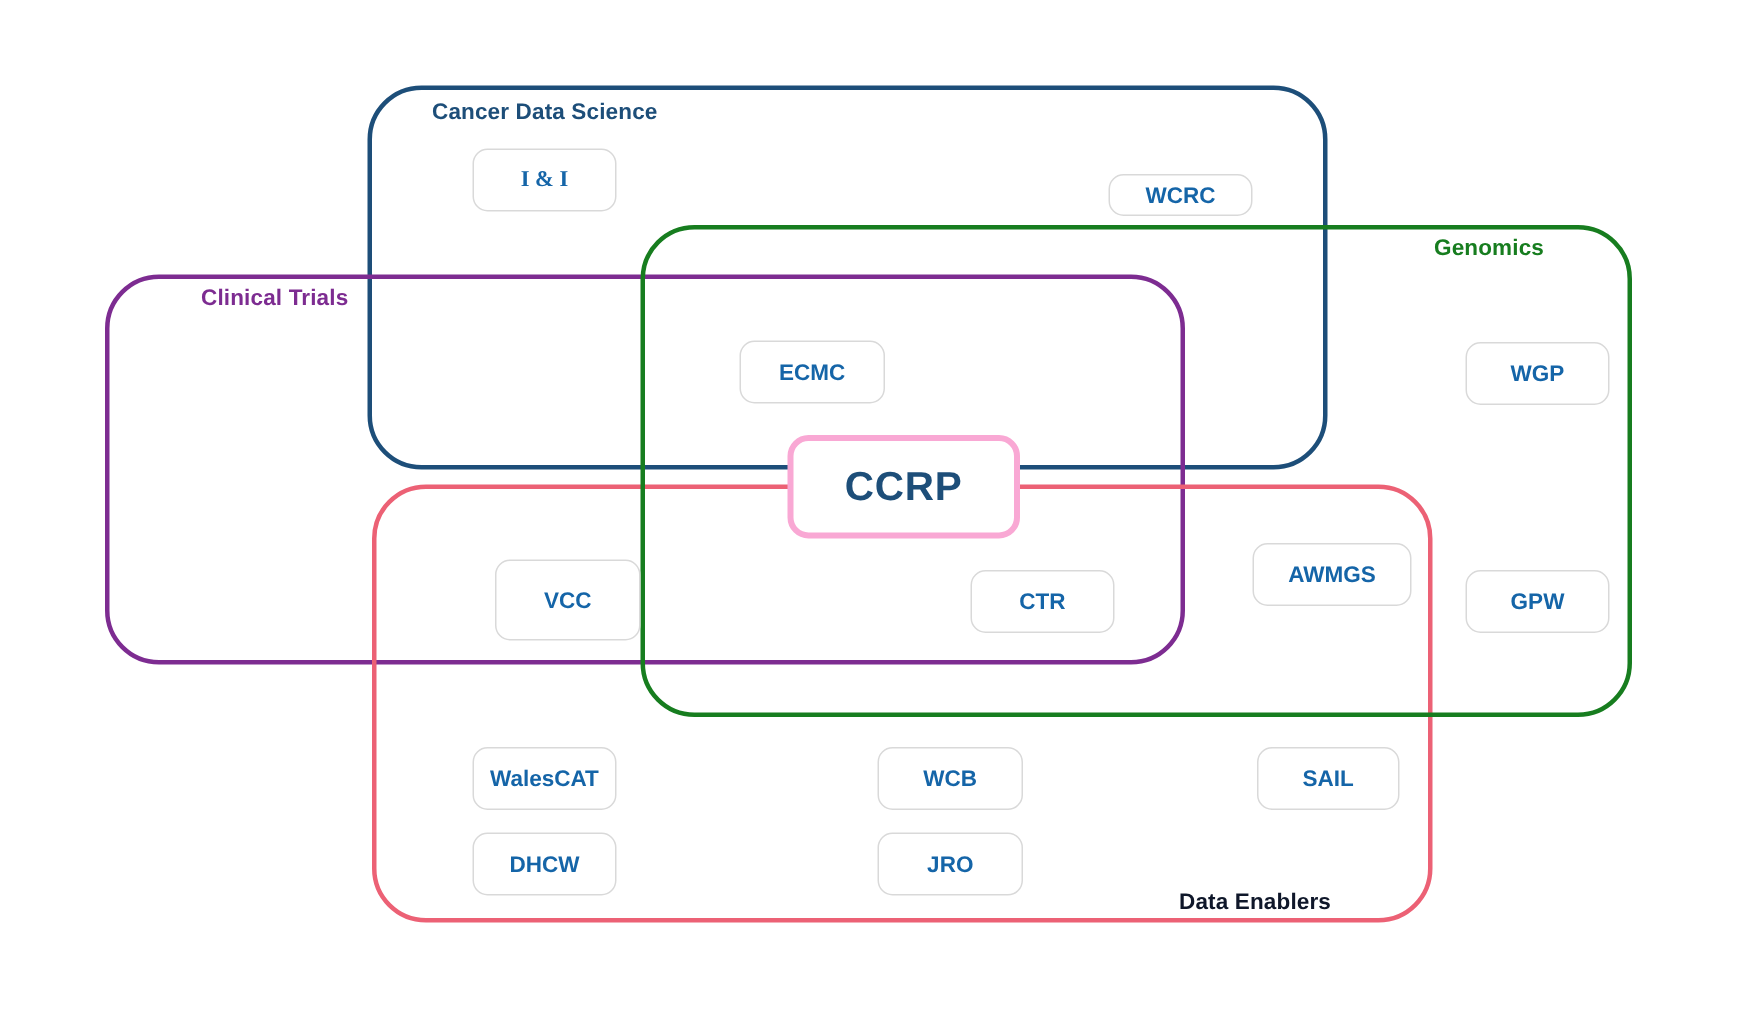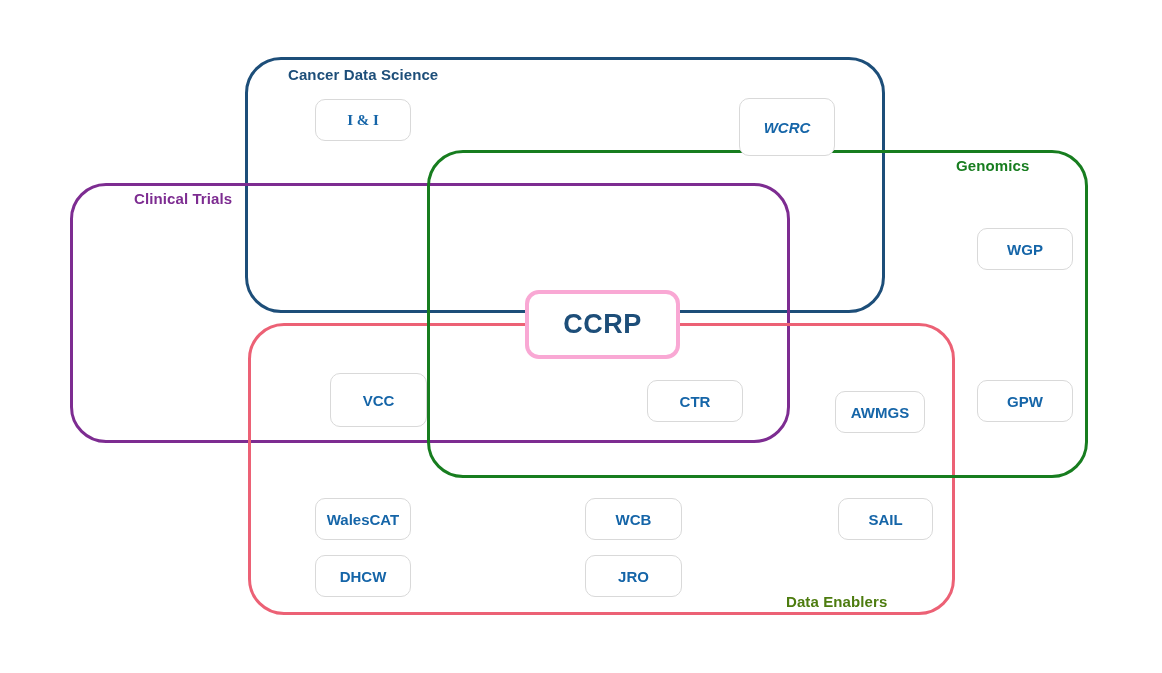--- a/index.html
+++ b/index.html
@@ -29,43 +29,43 @@
   .group-label {
     position: absolute;
     font-weight: bold;
     font-size: 15px;
     letter-spacing: 0.1px;
     white-space: nowrap;
   }
   .lbl-cds { left: 288px; top: 66px;  color: #1d4e79; }
   .lbl-gen { left: 956px; top: 157px; color: #177d1f; }
   .lbl-ct  { left: 134px; top: 190px; color: #7d2c91; }
-  .lbl-de  { left: 786px; top: 593px; color: #4d7c0f; }
+  .lbl-de  { left: 786px; top: 593px; color: #0f172a; }
 
   .node {
     position: absolute;
     box-sizing: border-box;
     background: #ffffff;
     border: 1px solid #d9d9d9;
     border-radius: 10px;
     display: flex;
     align-items: center;
     justify-content: center;
     font-weight: bold;
     font-size: 15px;
     color: #1565a8;
     white-space: nowrap;
   }
   .n-ii       { left: 315px; top: 99px;  width: 96px; height: 42px; font-family: Liberation Serif, serif; }
-  .n-wcrc     { left: 739px; top: 98px;  width: 96px; height: 58px; font-style: italic; }
+  .n-wcrc     { left: 739px; top: 116px;  width: 96px; height: 28px; }
   .n-ecmc     { left: 493px; top: 227px; width: 97px; height: 42px; }
   .n-wgp      { left: 977px; top: 228px; width: 96px; height: 42px; }
   .n-vcc      { left: 330px; top: 373px; width: 97px; height: 54px; }
   .n-ctr      { left: 647px; top: 380px; width: 96px; height: 42px; }
-  .n-awmgs    { left: 835px; top: 391px; width: 90px; height: 42px; }
+  .n-awmgs    { left: 835px; top: 362px; width: 106px; height: 42px; }
   .n-gpw      { left: 977px; top: 380px; width: 96px; height: 42px; }
   .n-walescat { left: 315px; top: 498px; width: 96px; height: 42px; text-align: right; }
   .n-wcb      { left: 585px; top: 498px; width: 97px; height: 42px; }
   .n-sail     { left: 838px; top: 498px; width: 95px; height: 42px; }
   .n-dhcw     { left: 315px; top: 555px; width: 96px; height: 42px; }
   .n-jro      { left: 585px; top: 555px; width: 97px; height: 42px; }
 
   .node-center {
     position: absolute;
     left: 525px; top: 290px;
@@ -93,20 +93,21 @@
   <div class="group-rect rect-de"></div>
   <div class="group-rect rect-gen"></div>
 
   <div class="group-label lbl-cds">Cancer Data Science</div>
   <div class="group-label lbl-gen">Genomics</div>
   <div class="group-label lbl-ct">Clinical Trials</div>
   <div class="group-label lbl-de">Data Enablers</div>
 
   <div class="node n-ii">I &amp; I</div>
   <div class="node n-wcrc">WCRC</div>
+  <div class="node n-ecmc">ECMC</div>
   <div class="node n-wgp">WGP</div>
   <div class="node n-vcc">VCC</div>
   <div class="node n-ctr">CTR</div>
   <div class="node n-awmgs">AWMGS</div>
   <div class="node n-gpw">GPW</div>
   <div class="node n-walescat">WalesCAT</div>
   <div class="node n-wcb">WCB</div>
   <div class="node n-sail">SAIL</div>
   <div class="node n-dhcw">DHCW</div>
   <div class="node n-jro">JRO</div>

